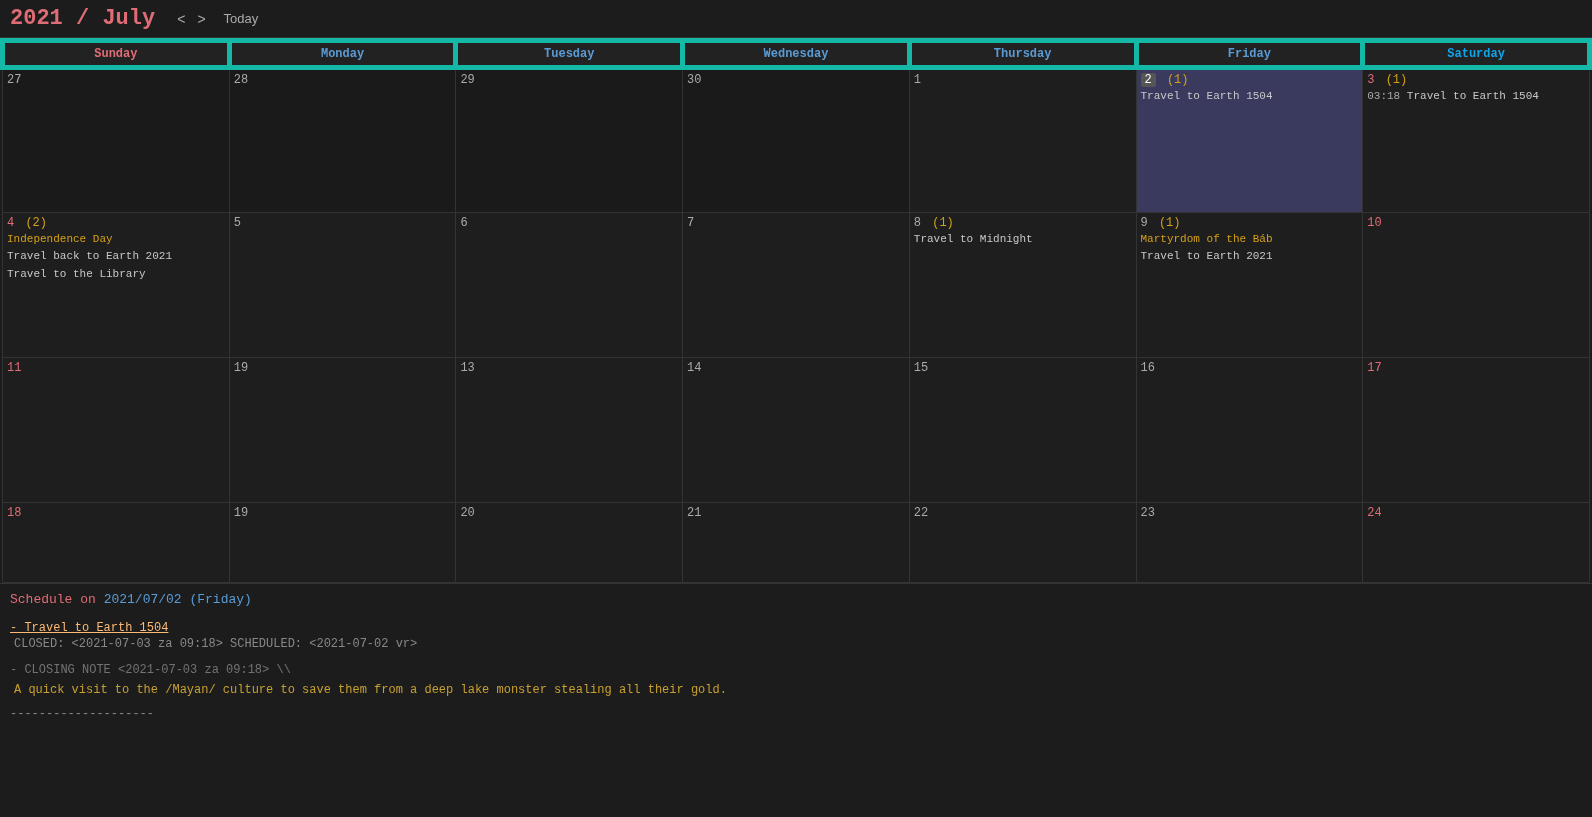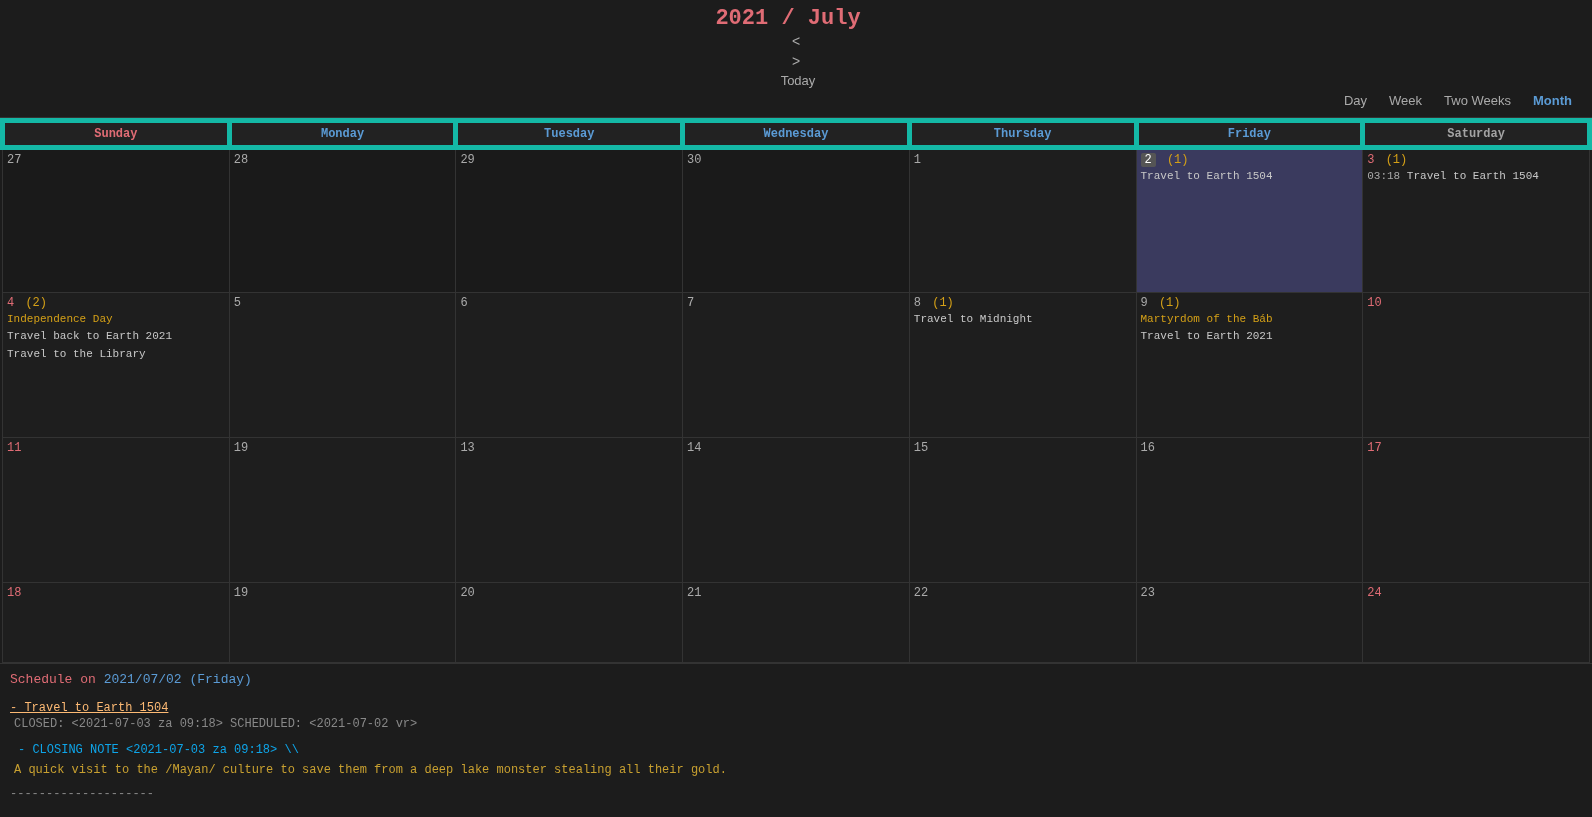--- a/index.html
+++ b/index.html
@@ -12,21 +12,20 @@
       background-color: #1c1c1c;
     }
 
     
     .header {
       display: flex;
       align-items: center;
       padding: 6px 10px;
       background: #1c1c1c;
       border-bottom: 1px solid #333;
-      flex-direction: column;
     }
     .header-title {
       font-size: 22px;
       font-weight: bold;
       color: #5b9bd5;
       margin-right: 16px;
     }
     .header-title span {
       color: #e06c75;
     }
@@ -71,21 +70,21 @@
       border-collapse: collapse;
     }
     .day-header {
       text-align: center;
       padding: 4px 0;
       font-size: 12px;
       border: 5px solid #14b8a6;
       background: #222;
     }
     .day-header.sunday { color: #e06c75; }
-    .day-header.saturday { color: #a3a3a3; margin-top: 36px; }
+    .day-header.saturday { color: #0ea5e9; margin-top: 36px; }
     .day-header.weekday { color: #5b9bd5; }
 
     .cal-cell {
       border: 1px solid #333;
       vertical-align: top;
       padding: 3px 4px;
       height: 145px;
       width: calc(100% / 7);
       background: #1e1e1e;
       position: relative;
@@ -149,22 +148,22 @@
       color: #fdba74;
       margin: 12px 0 2px 0;
       text-decoration: underline;
     }
     .schedule-meta {
       color: #888;
       margin-left: 4px;
       margin-bottom: 12px;
     }
     .schedule-closing {
-      color: #0ea5e9;
-      margin-left: 8px;
+      color: #737373;
+      margin-left: 0;
       margin-bottom: 2px;
     }
     .schedule-note {
       color: #c8a030;
       margin-left: 4px;
       margin-top: 4px;
     }
     .schedule-divider {
       color: #888;
       margin-top: 6px;
@@ -173,26 +172,20 @@
 </head>
 <body>
 
 <div class="header">
   <span class="header-title">
     <span>2021</span><span> / </span><span style="color:#e06c75;">July</span>
   </span>
   <button class="nav-btn">&lt;</button>
   <button class="nav-btn">&gt;</button>
   <button class="today-btn">Today</button>
-  <div class="view-options">
-    <button class="view-btn">Day</button>
-    <button class="view-btn">Week</button>
-    <button class="view-btn">Two Weeks</button>
-    <button class="view-btn active">Month</button>
-  </div>
 </div>
 
 <table class="calendar-grid">
   <thead>
     <tr>
       <th class="day-header sunday">Sunday</th>
       <th class="day-header weekday">Monday</th>
       <th class="day-header weekday">Tuesday</th>
       <th class="day-header weekday">Wednesday</th>
       <th class="day-header weekday">Thursday</th>

